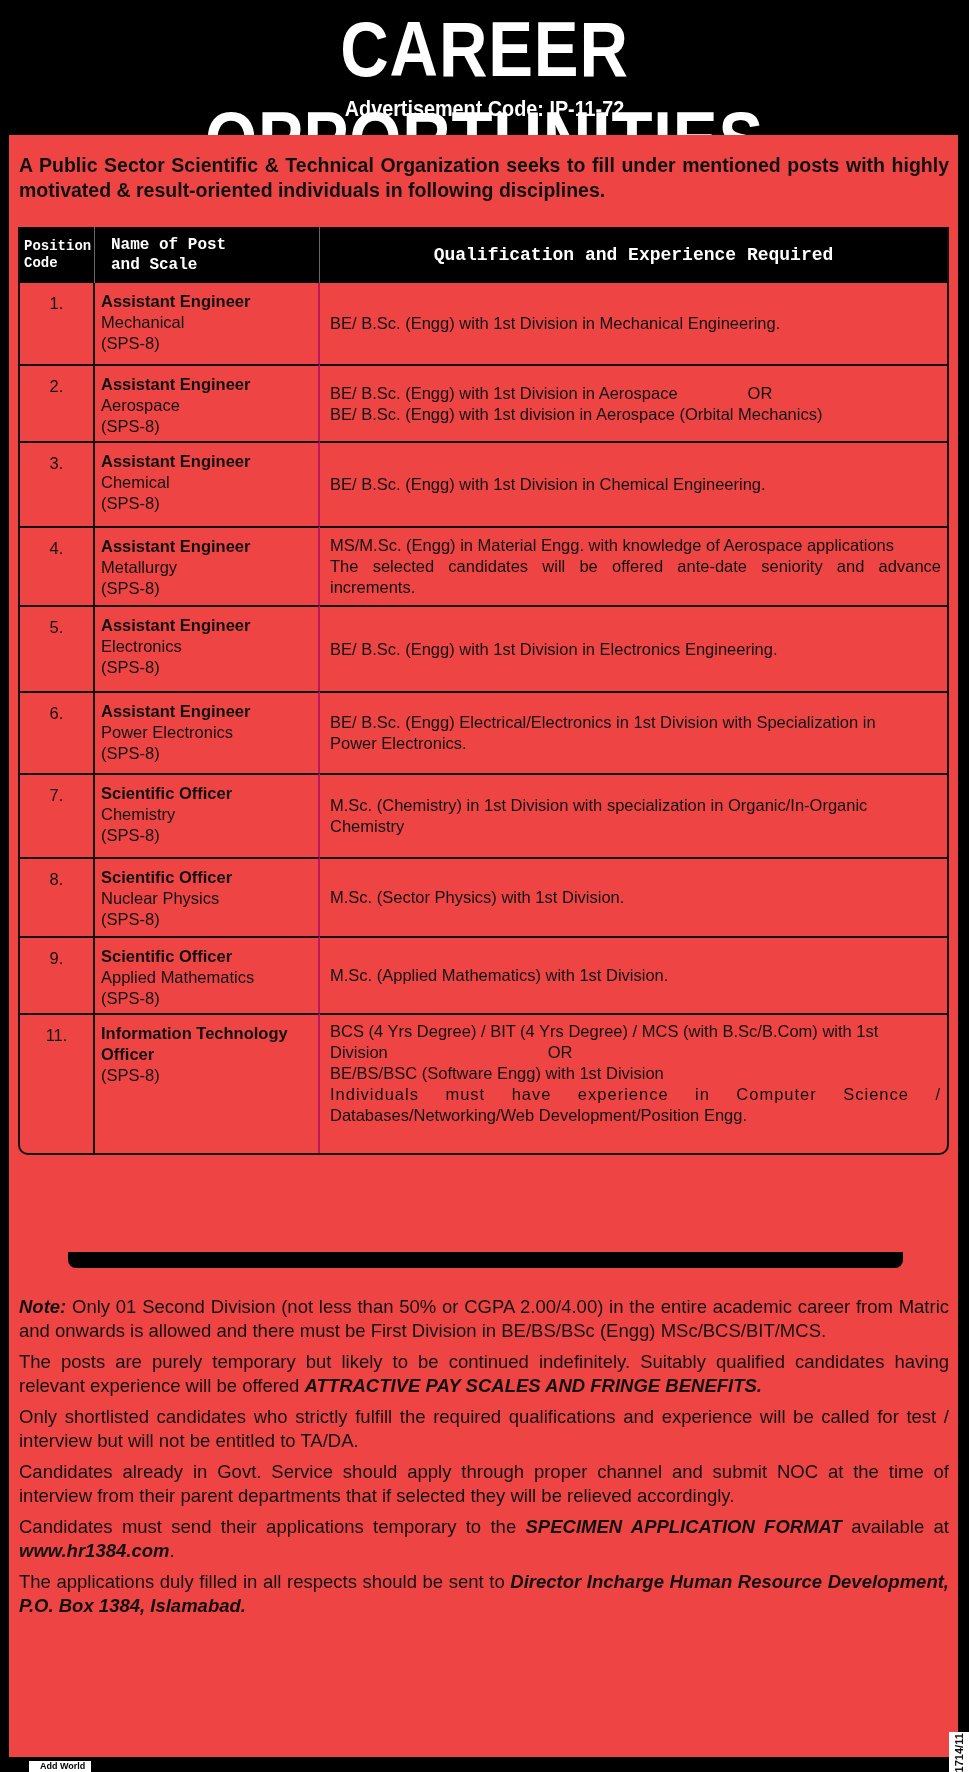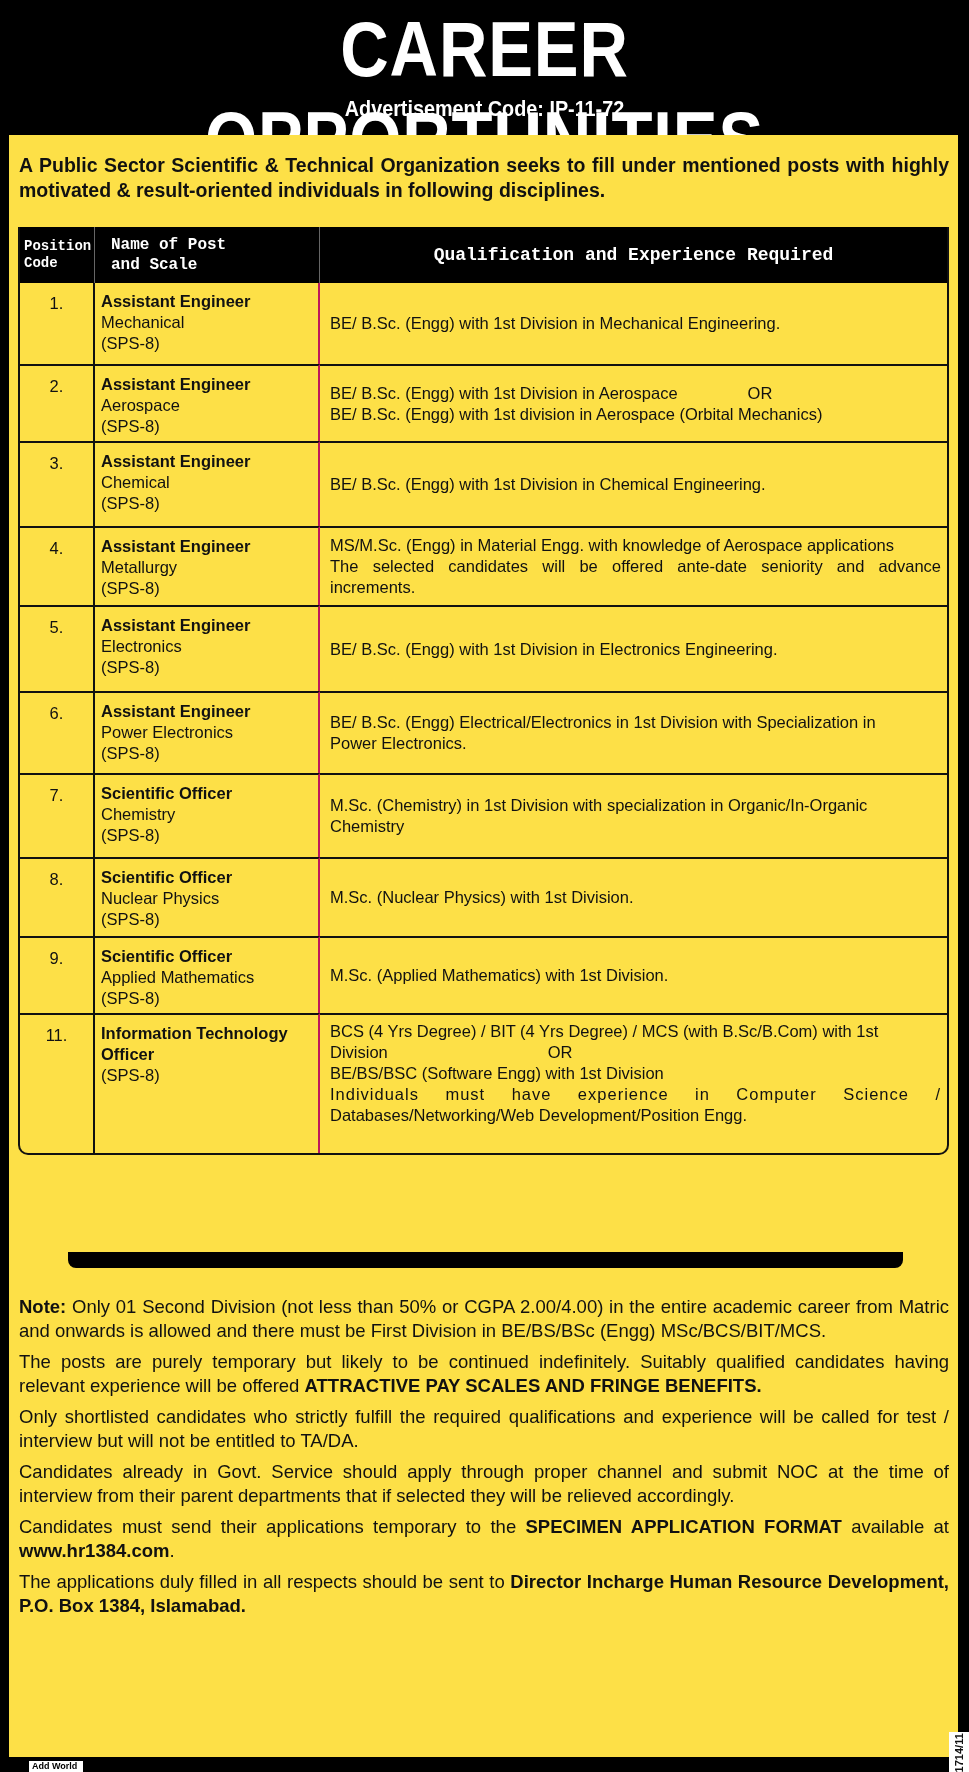--- a/index.html
+++ b/index.html
@@ -11,21 +11,21 @@
   .title {
     position: absolute; left: 0; right: 0; top: 4px;
     font-family: "Liberation Sans", sans-serif; font-weight: bold; font-size: 78px; letter-spacing: 1px;
     transform: scaleX(0.86); transform-origin: center top; line-height: 90px; margin: 0;
   }
   .adcode {
     position: absolute; left: 0; right: 0; top: 96px; font-size: 22px; font-weight: bold; line-height: 26px;
     transform: scaleX(0.9);
   }
   .sheet {
-    position: absolute; left: 9px; top: 135px; width: 949px; height: 1622px; background: #fde047;
+    position: absolute; left: 9px; top: 135px; width: 949px; height: 1622px; background: #ef4444;
   }
   .intro {
     position: absolute; left: 10px; top: 18px; width: 930px;
     font-size: 19.5px; font-weight: bold; line-height: 25px; text-align: justify;
   }
   .table-wrap {
     position: absolute; left: 9px; top: 92px; width: 931px;
   }
   table.posts {
     width: 931px; border-collapse: separate; border-spacing: 0;
@@ -54,30 +54,30 @@
   .q-just { text-align: justify; text-align-last: justify; display: block; }
   .or { display: inline-block; }
   .shadow-bar {
     position: absolute; left: 59px; top: 1117px; width: 835px; height: 16px; background: #000;
     border-radius: 0 0 8px 8px;
   }
   .notes {
     position: absolute; left: 10px; top: 1160px; width: 930px; font-size: 18.5px; line-height: 24px;
   }
   .notes p { margin: 0 0 7px 0; text-align: justify; }
-  .notes b { font-weight: bold; }
+  .notes b { font-weight: bold; font-style: italic; }
   .pid {
     position: absolute; right: -11px; top: 1597px; width: 20px; height: 74px; background: #fff;
   }
   .pid span {
     position: absolute; left: 50%; top: 50%; white-space: nowrap; font-size: 11px; font-weight: bold;
     transform: translate(-50%, -50%) rotate(-90deg);
   }
   .footer-tag {
-    position: absolute; left: 29px; top: 1761px; height: 11px; background: #fff; padding: 0 6px 0 3px;
+    position: absolute; left: 29px; top: 1761px; height: 11px; background: #fff; padding: 0 6px 0 11px;
     font-size: 9px; font-weight: bold; line-height: 11px; color: #000;
   }
 </style>
 </head>
 <body>
 
 <div class="header">
   <h1 class="title">CAREER OPPORTUNITIES</h1>
   <div class="adcode">Advertisement Code: IP-11-72</div>
 </div>
@@ -184,21 +184,21 @@
             </td>
           </tr>
           <tr style="height: 79px;">
     <td class="c-pos">8.</td>
     <td class="c-name">
               <span class="post-title">Scientific Officer</span>
               <span class="post-line">Nuclear Physics</span>
               <span class="post-line">(SPS-8)</span>
             </td>
     <td class="c-qual" style="">
-              <span class="q-line">M.Sc. (Nuclear Physics) with 1st Division.</span>
+              <span class="q-line">M.Sc. (Sector Physics) with 1st Division.</span>
             </td>
           </tr>
           <tr style="height: 77px;">
     <td class="c-pos">9.</td>
     <td class="c-name">
               <span class="post-title">Scientific Officer</span>
               <span class="post-line">Applied Mathematics</span>
               <span class="post-line">(SPS-8)</span>
             </td>
     <td class="c-qual" style="">

